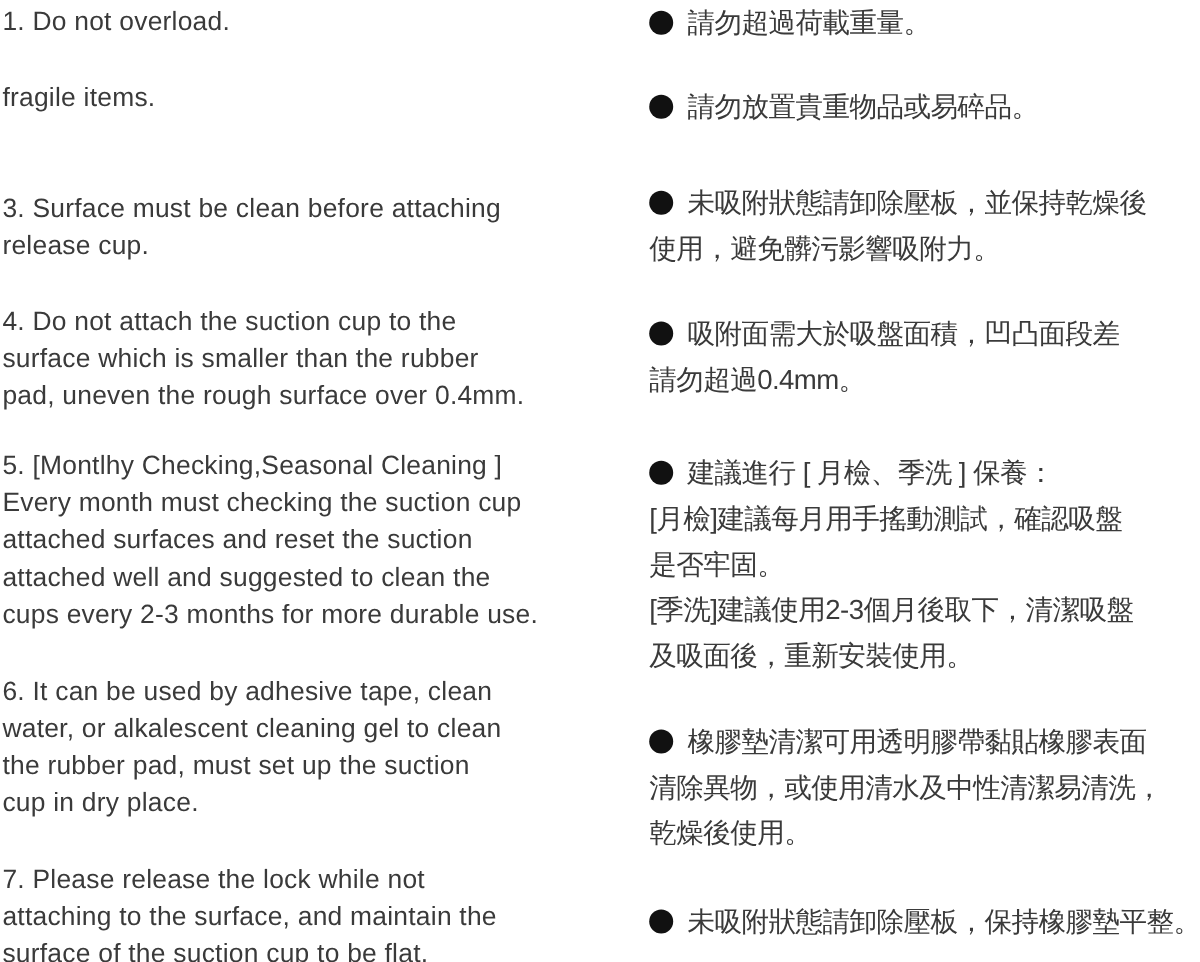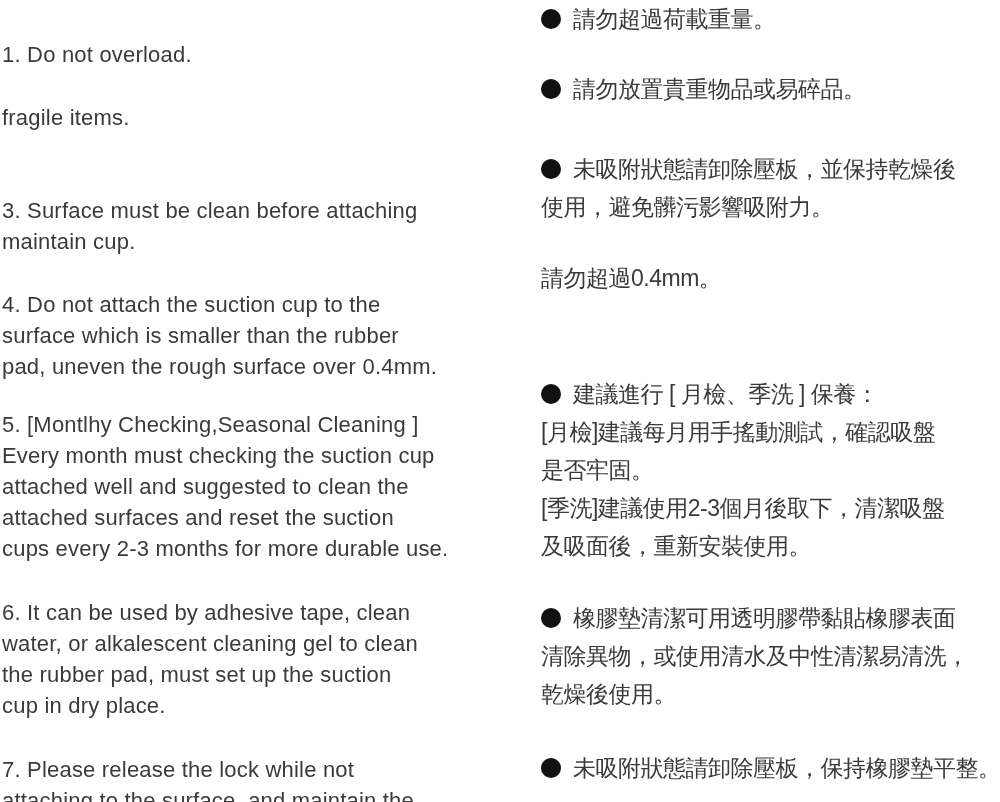--- a/index.html
+++ b/index.html
@@ -8,21 +8,20 @@
     width: 1000px;
     height: 802px;
     background: #ffffff;
     overflow: hidden;
     font-family: "Liberation Sans", "DejaVu Sans", sans-serif;
   }
   
   .para {
     position: absolute;
     left: 2px;
-    margin-top: 37px;
   }
   .eline {
     font-size: 22px;
     line-height: 31px;
     letter-spacing: 0.2px;
     color: #3a3a3a;
     white-space: nowrap;
   }
   
   .block {
@@ -60,34 +59,34 @@
     <div class="para" style="top:2px">
       <div class="eline">1. Do not overload.</div>
     </div>
 
     <div class="para" style="top:65px">
       <div class="eline">fragile items.</div>
     </div>
 
     <div class="para" style="top:158px">
       <div class="eline">3. Surface must be clean before attaching</div>
-      <div class="eline">maintain cup.</div>
+      <div class="eline">release cup.</div>
     </div>
 
     <div class="para" style="top:252px">
       <div class="eline">4. Do not attach the suction cup to the</div>
       <div class="eline">surface which is smaller than the rubber</div>
       <div class="eline">pad, uneven the rough surface over 0.4mm.</div>
     </div>
 
     <div class="para" style="top:372px">
       <div class="eline">5. [Montlhy Checking,Seasonal Cleaning ]</div>
       <div class="eline">Every month must checking the suction cup</div>
+      <div class="eline">attached surfaces and reset the suction</div>
       <div class="eline">attached well and suggested to clean the</div>
-      <div class="eline">attached surfaces and reset the suction</div>
       <div class="eline">cups every 2-3 months for more durable use.</div>
     </div>
 
     <div class="para" style="top:560px">
       <div class="eline">6. It can be used by adhesive tape, clean</div>
       <div class="eline">water, or alkalescent cleaning gel to clean</div>
       <div class="eline">the rubber pad, must set up the suction</div>
       <div class="eline">cup in dry place.</div>
     </div>
 
@@ -117,20 +116,24 @@
 
     <div class="block" style="top:150px">
       <div class="cline first">
         <span class="bullet"></span>
         <span>未吸附狀態請卸除壓板，並保持乾燥後</span>
       </div>
       <div class="cline">使用，避免髒污影響吸附力。</div>
     </div>
 
     <div class="block" style="top:259px">
+      <div class="cline first">
+        <span class="bullet"></span>
+        <span>吸附面需大於吸盤面積，凹凸面段差</span>
+      </div>
       <div class="cline">請勿超過0.4mm。</div>
     </div>
 
     <div class="block" style="top:375px">
       <div class="cline first">
         <span class="bullet"></span>
         <span>建議進行 [ 月檢、季洗 ] 保養：</span>
       </div>
       <div class="cline">[月檢]建議每月用手搖動測試，確認吸盤</div>
       <div class="cline">是否牢固。</div>

